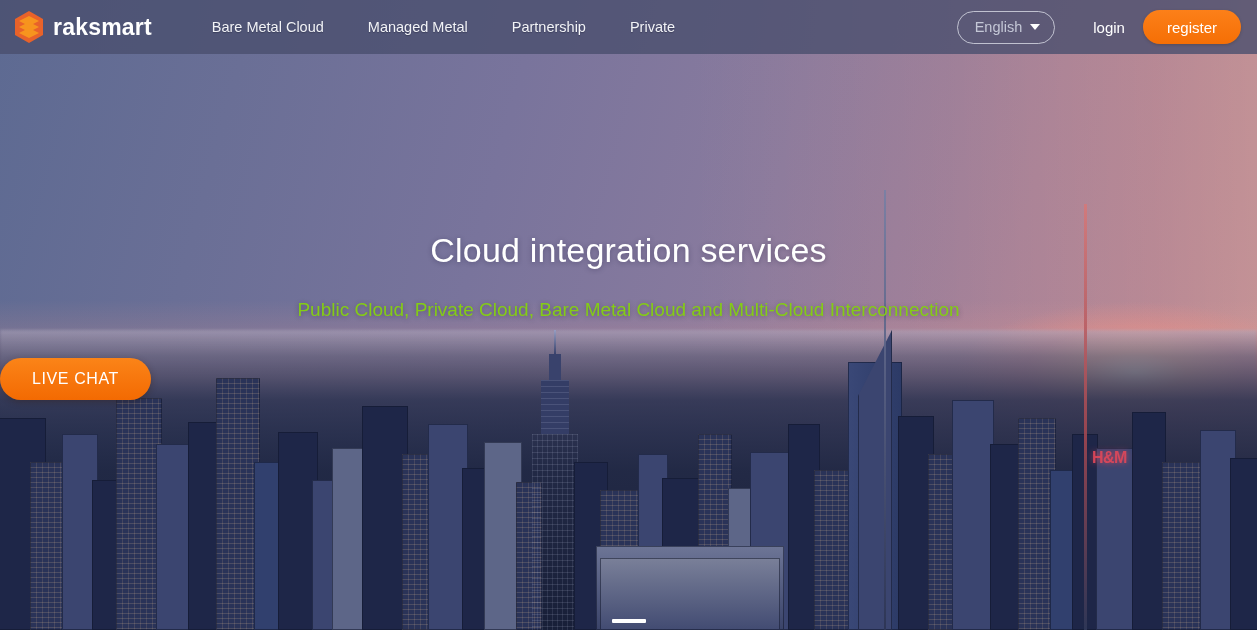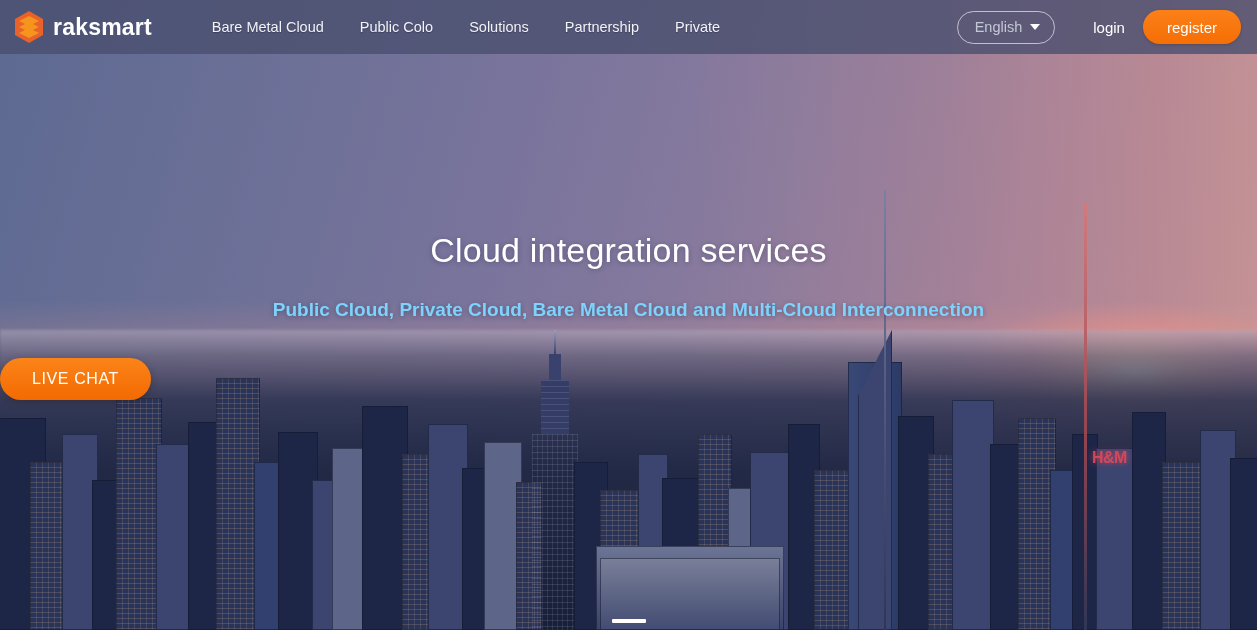--- a/index.html
+++ b/index.html
@@ -149,21 +149,21 @@
 
   .brand-word {
     color: #ffffff;
     font-size: 23px;
     font-weight: bold;
     letter-spacing: 0.2px;
     line-height: 1;
     white-space: nowrap;
   }
 
-  .nav-links { display: flex; align-items: center; gap: 0; }
+  .nav-links { display: flex; align-items: center; gap: 8px; }
 
   .nav-link {
     color: #f2f3f7;
     font-size: 14.5px;
     padding: 0 18px;
     white-space: nowrap;
     cursor: pointer;
     line-height: 54px;
     text-shadow: 0 1px 1px rgba(20,24,44,0.35);
   }
@@ -230,22 +230,22 @@
     color: #ffffff;
     letter-spacing: 0.2px;
     text-shadow: 0 1px 5px rgba(40,36,70,0.38);
   }
 
   .hero-sub {
     position: absolute;
     left: 0; right: 0;
     top: 299px;
     font-size: 19px;
-    color: #7dd3fc;
-    font-weight: bold;
+    color: #84cc16;
+    font-weight: normal;
     text-shadow: 0 1px 5px rgba(40,36,70,0.42);
   }
 
   .live-chat-wrap {
     position: absolute;
     left: 0; right: 0;
     top: 358px;
     display: flex;
     justify-content: flex-start;
     pointer-events: auto;
@@ -373,22 +373,21 @@
         <polygon points="15,0 29,8 29,24 15,32 1,24 1,8" fill="#e8622a"></polygon>
         <path d="M5 10 L15 5 L25 10 L15 15 Z" fill="#f7941e"></path>
         <path d="M5 16 L15 11 L25 16 L15 21 Z" fill="#f7941e"></path>
         <path d="M5 22 L15 17 L25 22 L15 27 Z" fill="#f7941e"></path>
       </svg>
       <span class="brand-word">raksmart</span>
     </div>
 
     <div class="nav-links">
       <span class="nav-link">Bare Metal Cloud</span>
-      <span class="nav-link">Public Colo</span>
-      <span class="nav-link">Solutions</span>
+      <span class="nav-link">Managed Metal</span>
       <span class="nav-link">Partnership</span>
       <span class="nav-link">Private</span>
     </div>
 
     <div class="nav-right">
       <div class="lang-select">
         <span class="lang-label">English</span>
         <span class="caret"></span>
       </div>
       <span class="login-link">login</span>

